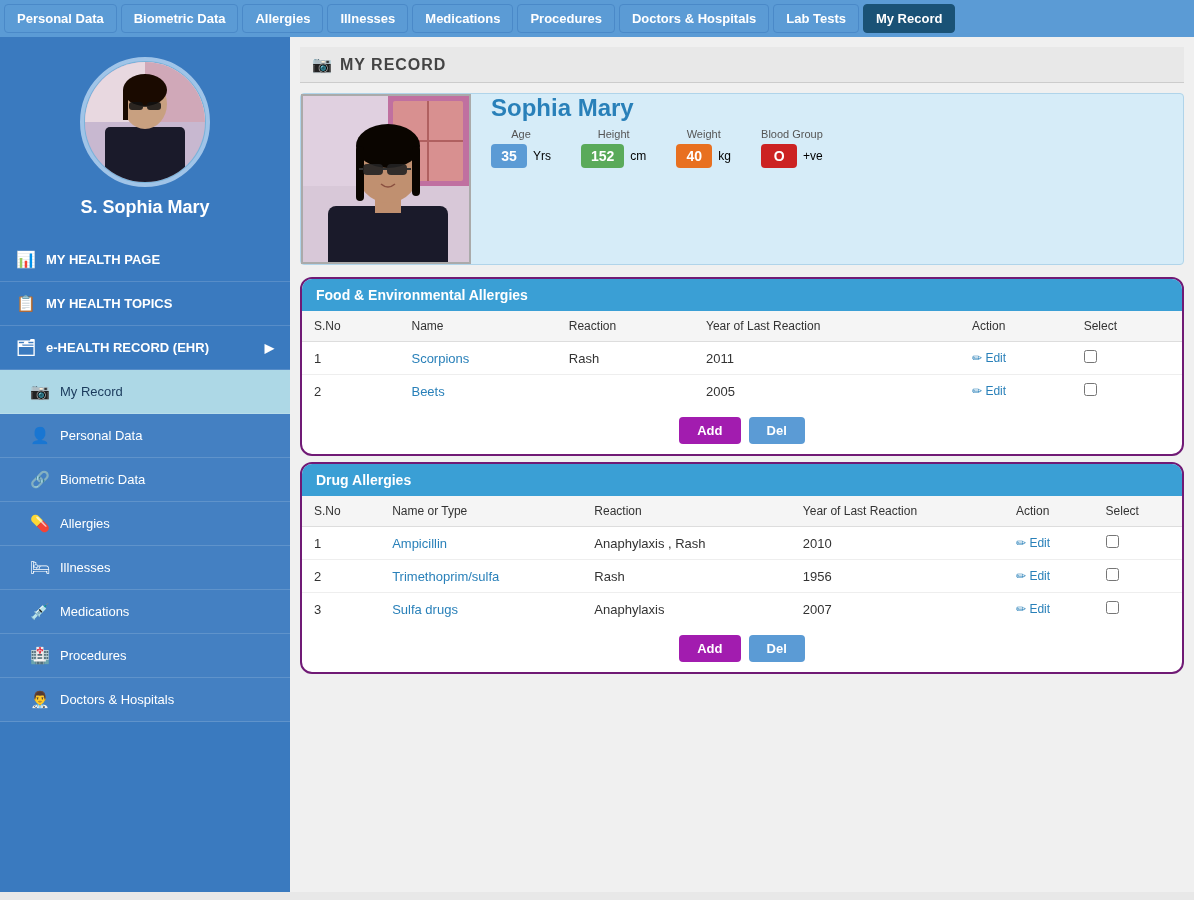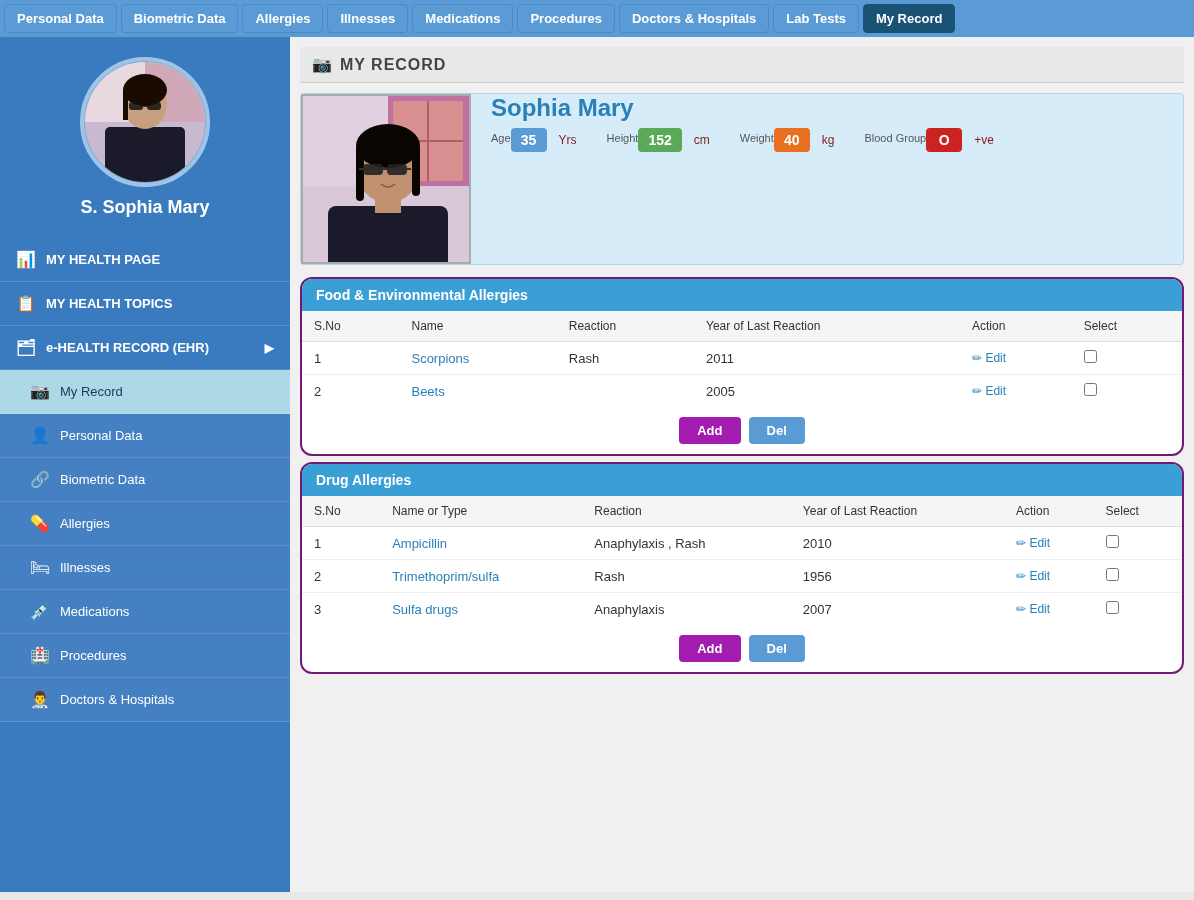--- a/index.html
+++ b/index.html
@@ -67,28 +67,28 @@
     .profile-photo {
       width: 170px; min-width: 170px; height: 170px;
       border: 2px solid #aaa; overflow: hidden; background: #ccc;
     }
     .profile-info { flex: 1; }
     .profile-name { font-size: 24px; color: #2980b9; font-weight: bold; margin-bottom: 6px; }
     .profile-dob { font-size: 13px; color: #333; margin-bottom: 4px; }
     .profile-location { font-size: 13px; color: #333; margin-bottom: 14px; }
     .profile-location span { font-weight: bold; }
     .profile-stats { display: flex; gap: 30px; flex-wrap: wrap; }
-    .stat-item { display: flex; flex-direction: row; align-items: center; }
+    .stat-item { display: flex; flex-direction: column; align-items: center; }
     .stat-label { font-size: 11px; color: #555; margin-bottom: 4px; }
-    .stat-value-row { display: flex; align-items: center; gap: 12px; justify-content: flex-end; }
+    .stat-value-row { display: flex; align-items: center; gap: 6px; justify-content: flex-end; }
     .stat-badge {
       color: #fff; font-size: 14px; font-weight: bold;
       padding: 4px 10px; border-radius: 4px; min-width: 36px; text-align: center;
     }
-    .stat-unit { font-size: 12px; color: #7f1d1d; }
+    .stat-unit { font-size: 12px; color: #000000; }
 
     
     .table-section { background: #fff; border: 2px solid #701a75; border-radius: 12px; margin-bottom: 6px; overflow: hidden; }
     .table-section-header {
       background: #3a9fd5; color: #fff; padding: 8px 14px;
       font-size: 14px; font-weight: bold;
     }
     .data-table { width: 100%; border-collapse: collapse; margin: 0; }
     .data-table thead tr { background: #f5f5f5; }
     .data-table th {

